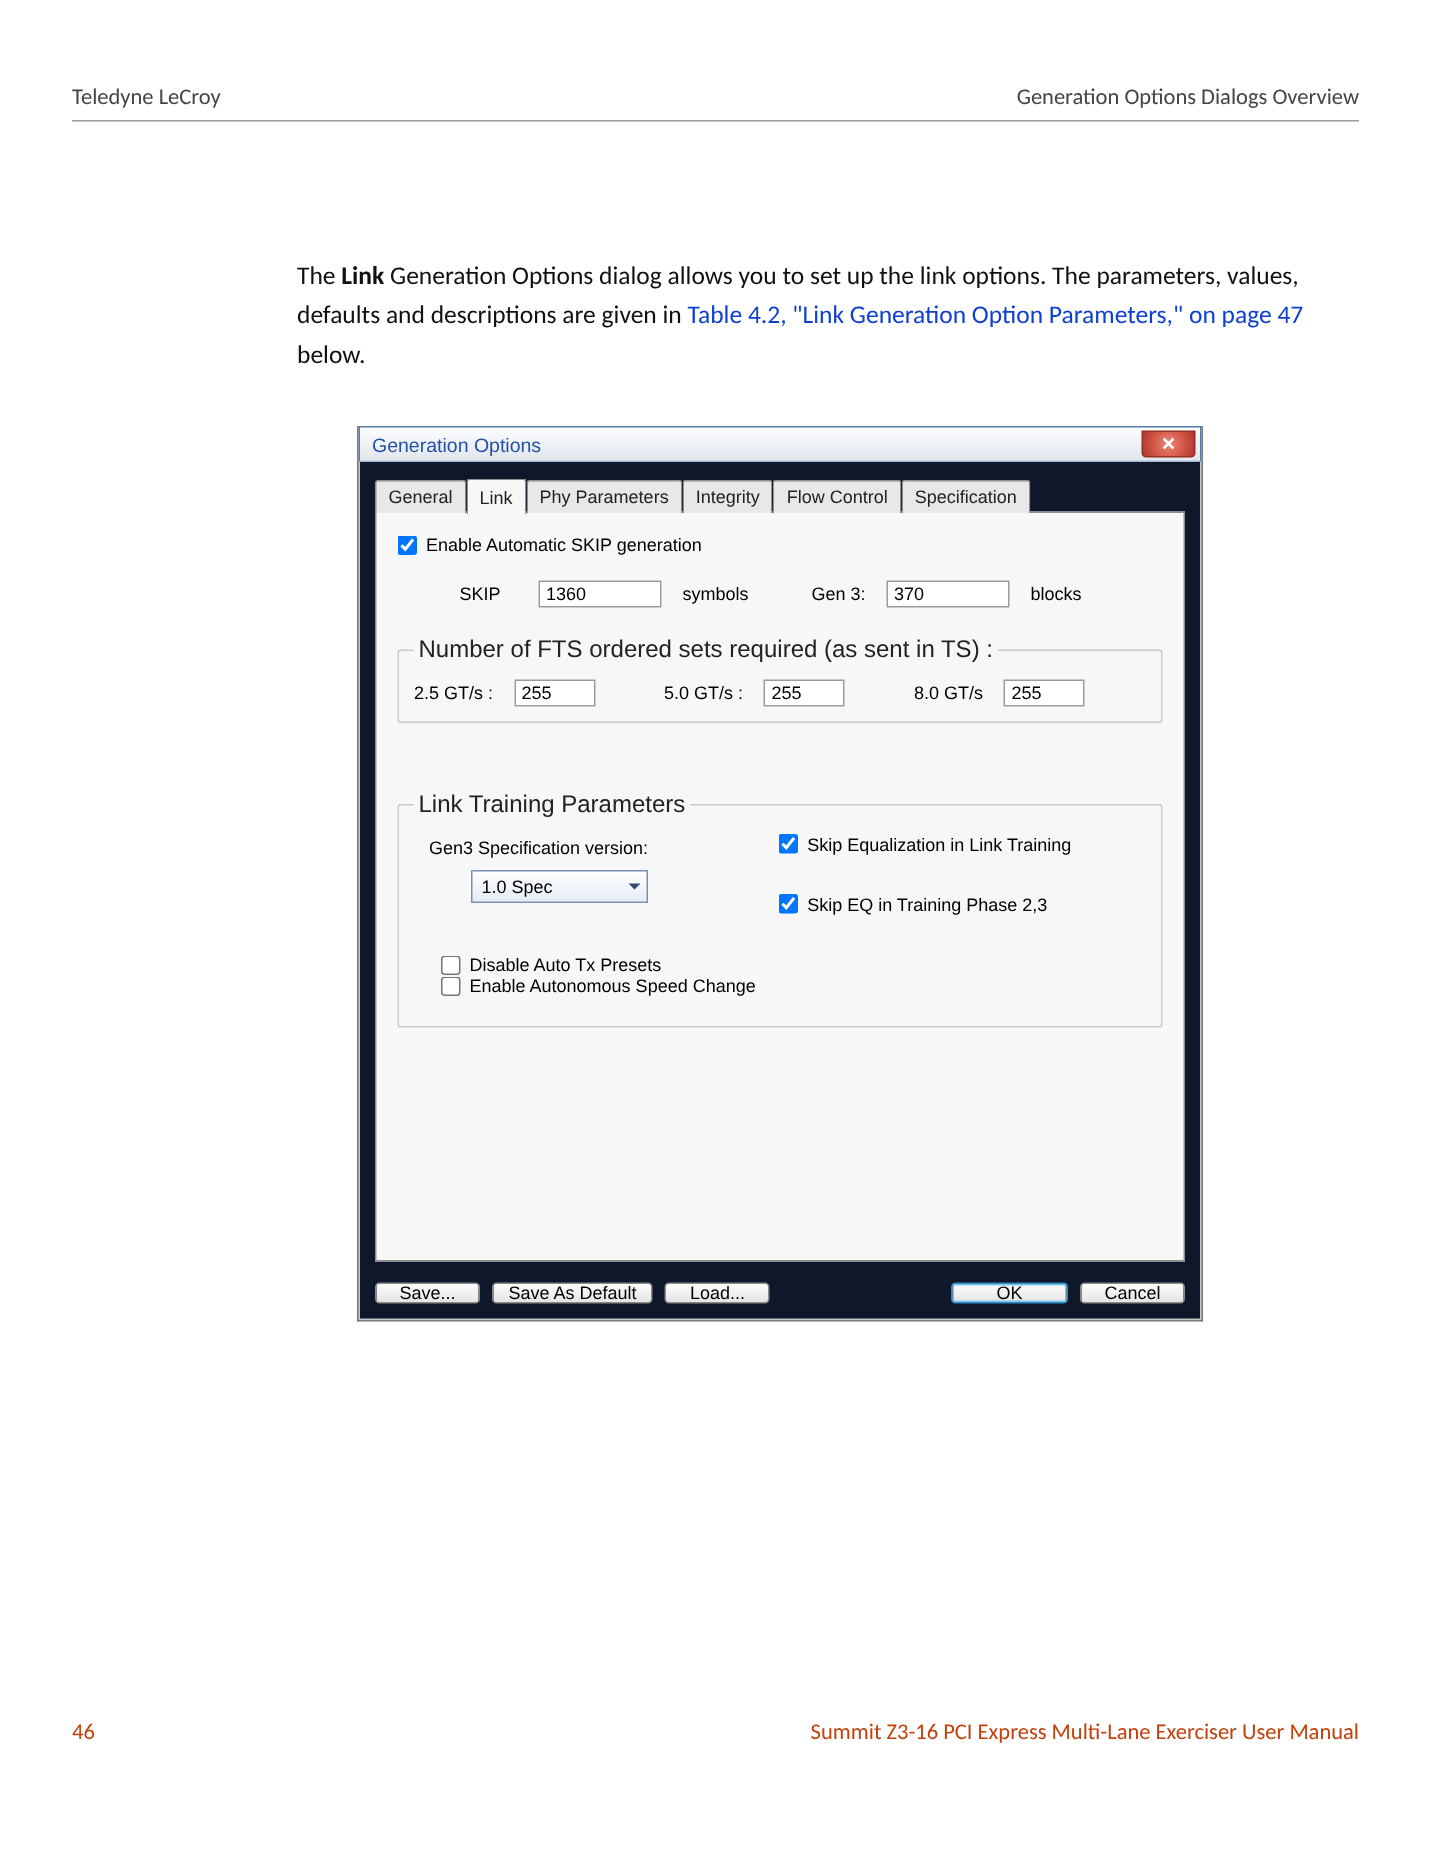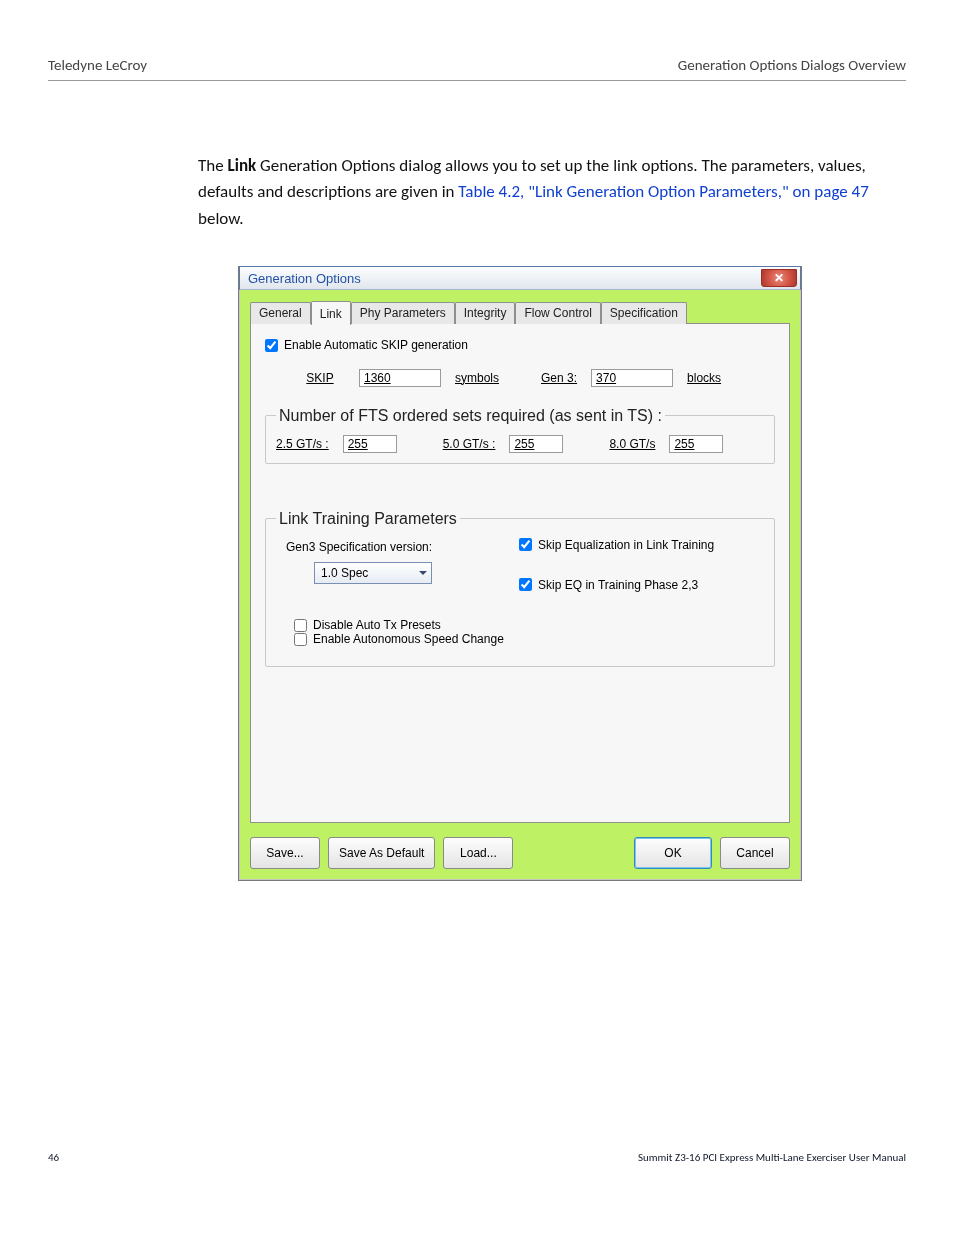--- a/index.html
+++ b/index.html
@@ -16,21 +16,21 @@
     min-height: 1200px;
     position: relative;
   }
   .hdr-row {
     display: flex;
     justify-content: space-between;
     font-size: 15px;
     color: #444;
     border-bottom: 1px solid #999;
     padding-bottom: 6px;
-    margin-bottom: 72px;
+    margin-bottom: 90px;
   }
   .intro {
     margin-left: 150px;
     font-size: 17px;
     line-height: 1.55;
     max-width: 710px;
     color: #111;
     margin-bottom: 34px;
   }
   .intro a {
@@ -74,21 +74,21 @@
     display: flex;
     align-items: center;
     justify-content: center;
     color: #fff;
     font-weight: bold;
     font-size: 12px;
     line-height: 1;
   }
   .dlg-inner {
     padding: 10px 10px 10px 10px;
-    background: #bef264;
+    background: #0f172a;
     border: 1px solid #c6c6c6;
     border-top: none;
   }
   .tabs {
     display: flex;
     align-items: flex-end;
     position: relative;
     margin-bottom: -1px;
   }
   .tab {
@@ -135,21 +135,20 @@
   fieldset.group > legend {
     font-size: 16px;
     padding: 0 3px;
     color: #222;
   }
   .row {
     display: flex;
     align-items: center;
     gap: 14px;
     margin-top: 10px;
-    text-decoration: underline;
   }
   .txt {
     border: 1px solid #9b9b9b;
     background: #fff;
     height: 18px;
     padding: 0 4px;
     font-size: 12px;
     width: 54px;
     box-sizing: border-box;
   }
@@ -187,21 +186,21 @@
   }
 
   .buttons-row {
     display: flex;
     gap: 8px;
     margin-top: 14px;
     align-items: center;
   }
   .btn {
     min-width: 70px;
-    height: 32px;
+    height: 14px;
     border: 1px solid #8a8a8a;
     border-radius: 3px;
     background: linear-gradient(#fdfdfd, #e4e4e4);
     font-size: 12px;
     color: #000;
     padding: 0 10px;
     display: inline-flex;
     align-items: center;
     justify-content: center;
   }
@@ -212,22 +211,22 @@
   }
   .spacer { flex: 1; }
 
   .ftr-row {
     position: absolute;
     bottom: 36px;
     left: 48px;
     right: 48px;
     display: flex;
     justify-content: space-between;
-    font-size: 11px;
-    color: #0f172a;
+    font-size: 15px;
+    color: #c2410c;
     gap: 20px;
   }
 </style>
 </head>
 <body>
 
 <div class="page">
   <div class="hdr-row">
     <span>Teledyne LeCroy</span>
     <span>Generation Options Dialogs Overview</span>

